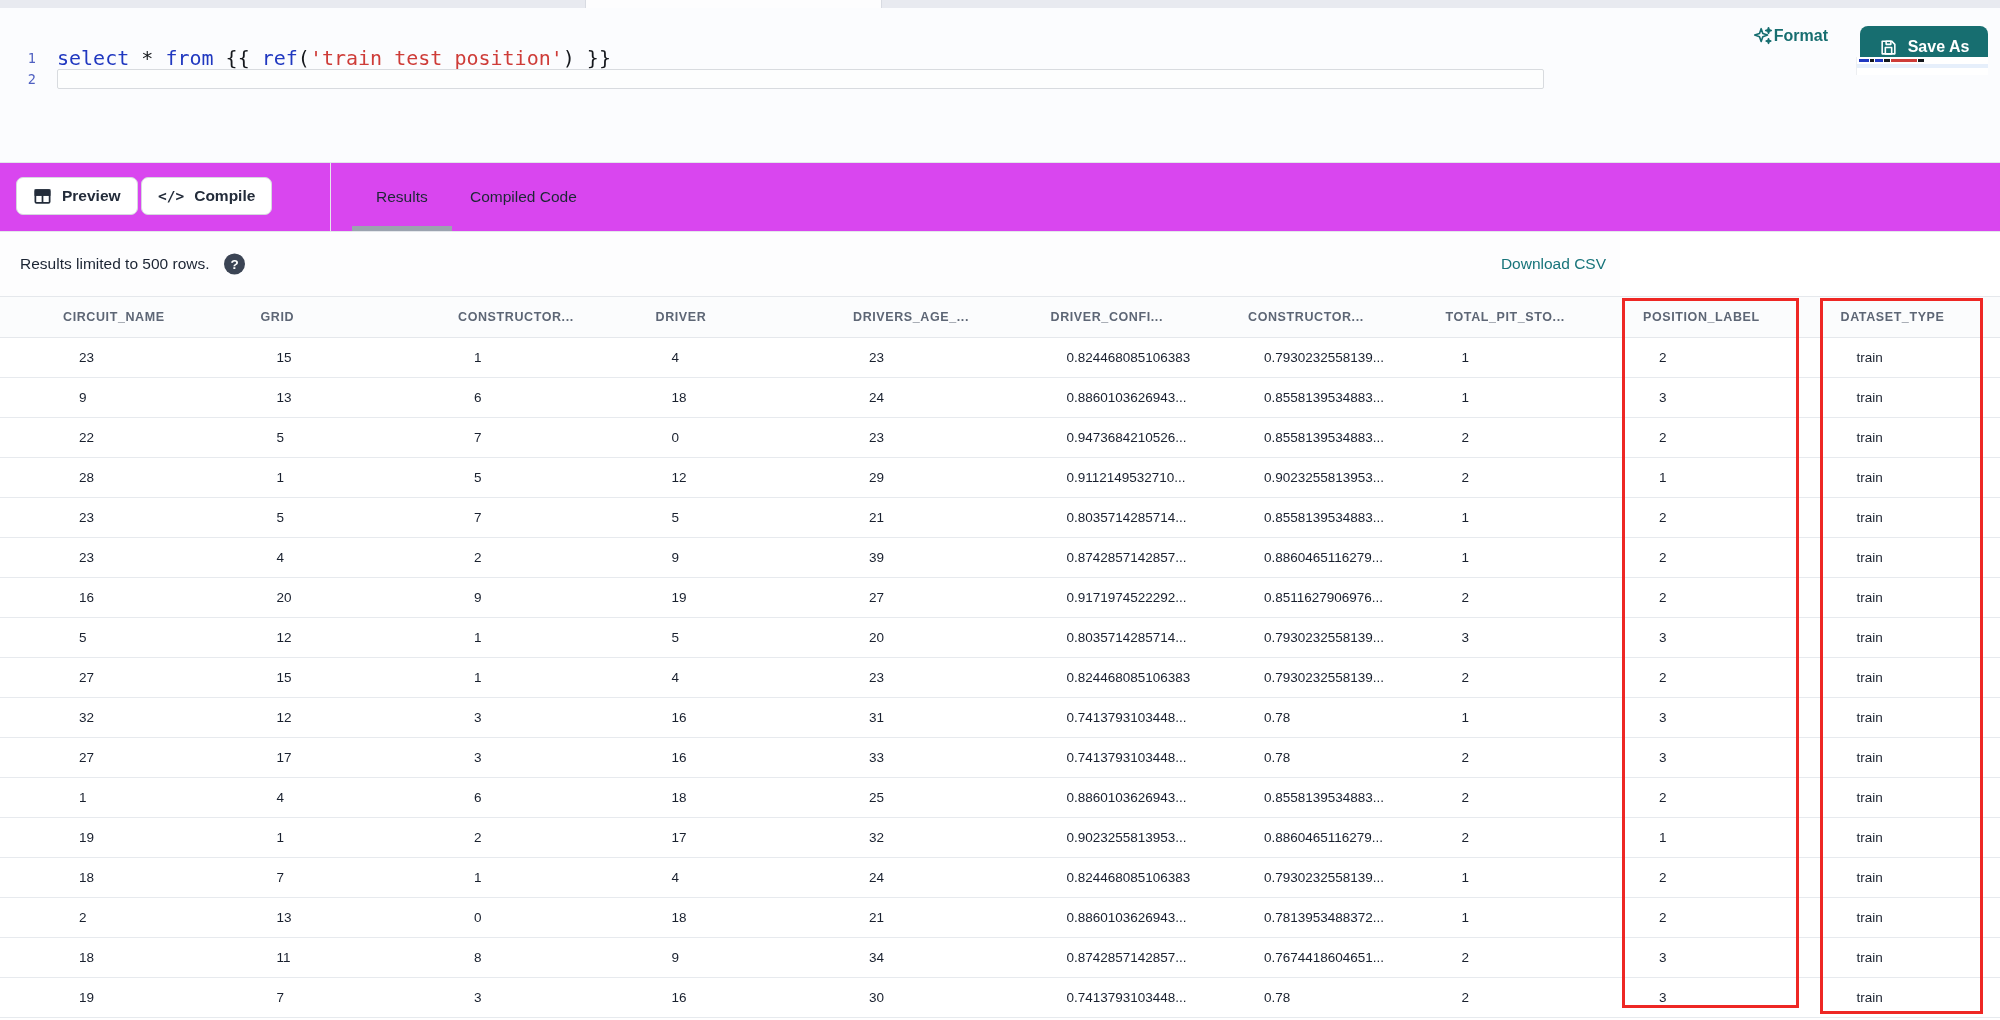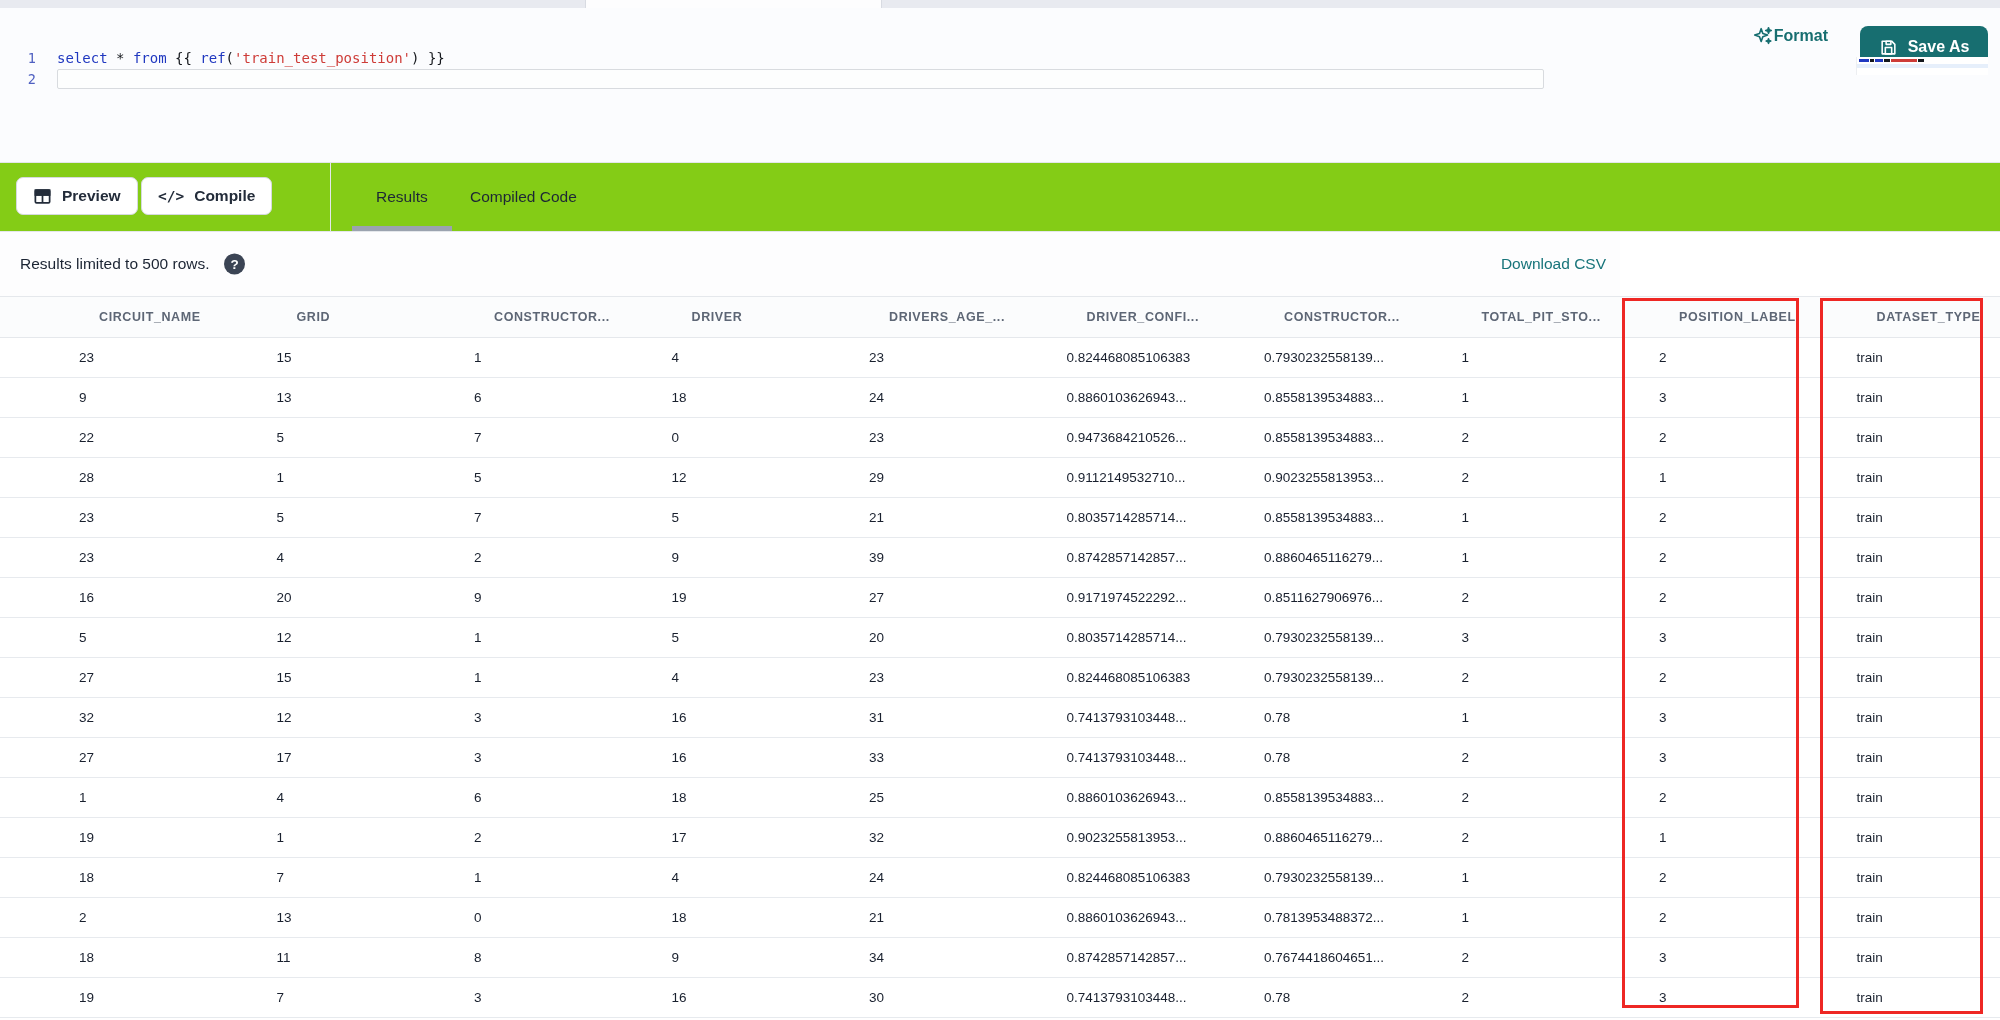--- a/index.html
+++ b/index.html
@@ -11,40 +11,40 @@
   .tabstrip .active-seg { position:absolute; left:585px; top:0; width:297px; height:8px;
     background:#fdfdfe; border-left:1px solid #d8dbe2; border-right:1px solid #d8dbe2; }
 
   
   .editor { position:absolute; left:0; top:8px; width:2000px; height:155px;
     background:#fbfcfe; border-bottom:1px solid #e3e6ea; }
   .ln { position:absolute; left:6px; width:30px; text-align:right;
     font-family:"DejaVu Sans Mono", monospace; font-size:13.5px; line-height:20px; color:#4f60c1; }
   .ln1 { top:40px; } .ln2 { top:61px; }
   .code-line { position:absolute; left:57px; top:40px; height:20px; white-space:pre;
-    font-family:"DejaVu Sans Mono", monospace; font-size:14px; line-height:20px; color:#15181d; }
+    font-family:"DejaVu Sans Mono", monospace; font-size:20px; line-height:20px; color:#15181d; }
   .tok-keyword { color:#2038c0; } .tok-plain { color:#15181d; } .tok-string { color:#ce3c38; }
   .line2-box { position:absolute; left:57px; top:61px; width:1487px; height:20px;
     border:1px solid #d8dbdf; border-radius:2px; background:#fdfefe; }
 
   .format-btn { position:absolute; right:172px; top:12px; height:32px; display:flex;
     align-items:center; color:#176e70; font-size:16px; font-weight:600; cursor:pointer; }
   .saveas-btn { position:absolute; right:12px; top:18px; width:128px; height:42px;
     background:#176e70; border-radius:8px; display:flex; align-items:center; justify-content:center;
     gap:10px; color:#fff; font-size:16px; font-weight:600; cursor:pointer; }
 
   .minimap { position:absolute; right:12px; top:49px; width:132px; height:18px;
     background:#fff; border-left:1px solid #eceef1; }
   .minimap .mline { position:absolute; left:2px; top:2px; height:3px; display:flex; gap:1px; }
   .minimap .mline i { display:block; height:3px; }
   .minimap .msel { position:absolute; left:0; top:7px; width:100%; height:4px; background:#e6effb; }
 
   
   .toolbar { position:absolute; left:0; top:163px; width:2000px; height:69px;
-    background:#84cc16; border-bottom:1px solid #e4e7eb; }
+    background:#d946ef; border-bottom:1px solid #e4e7eb; }
   .btn { position:absolute; top:14px; height:38px; background:#fff; border:1px solid #d5d9de;
     border-radius:7px; display:flex; align-items:center; gap:10px; padding:0 16px;
     font-size:15.5px; font-weight:600; color:#232c3a; cursor:pointer; }
   .btn-preview { left:16px; } .btn-compile { left:141px; }
   .code-glyph { font-family:"DejaVu Sans Mono", monospace; font-weight:700; font-size:14.5px; color:#232c3a; }
   .tb-divider { position:absolute; left:330px; top:0; width:1px; height:100%; background:#e4e7eb; }
   .tab { position:absolute; top:0; height:100%; display:flex; align-items:center;
     font-size:15.5px; color:#1d2735; cursor:pointer; }
   .tab-results { left:376px; } .tab-compiled { left:470px; }
   .tab-underline { position:absolute; left:352px; bottom:0; width:100px; height:5px; background:#9ba3af; }
@@ -56,21 +56,21 @@
   .help-icon { position:absolute; left:224px; top:50%; transform:translateY(-50%);
     width:21px; height:21px; background:#3b4454; border-radius:50%; color:#fff;
     font-size:13.5px; font-weight:700; display:flex; align-items:center; justify-content:center; cursor:pointer; }
   .download-csv { position:absolute; right:14px; top:50%; transform:translateY(-50%);
     font-size:15.5px; color:#17747a; cursor:pointer; }
 
   
   .rtable { position:absolute; left:0; top:296px; width:2000px; }
   .hrow { height:42px; background:#fbfcfd; border-top:1px solid #e5e8ec; border-bottom:1px solid #e5e8ec;
     display:grid; grid-template-columns:repeat(10,197.5px); align-items:center; padding-left:63px; overflow:hidden; }
-  .hcell { font-size:12.5px; font-weight:700; letter-spacing:0.6px; color:#5d6675;margin-left:36px; }
+  .hcell { font-size:12.5px; font-weight:700; letter-spacing:0.6px; color:#5d6675; }
   .trow { height:40px; background:#fff; border-bottom:1px solid #e7eaee;
     display:grid; grid-template-columns:repeat(10,197.5px); align-items:center; padding-left:79px; overflow:hidden; }
   .tcell { font-size:13.5px; color:#19202e; }
 
   
   .redbox { position:absolute; border:3px solid #ee2724; z-index:5; pointer-events:none; }
   .redbox1 { left:1622px; top:298px; width:177px; height:710px; }
   .redbox2 { left:1820px; top:298px; width:163px; height:716px; }
 
   svg { display:block; }

